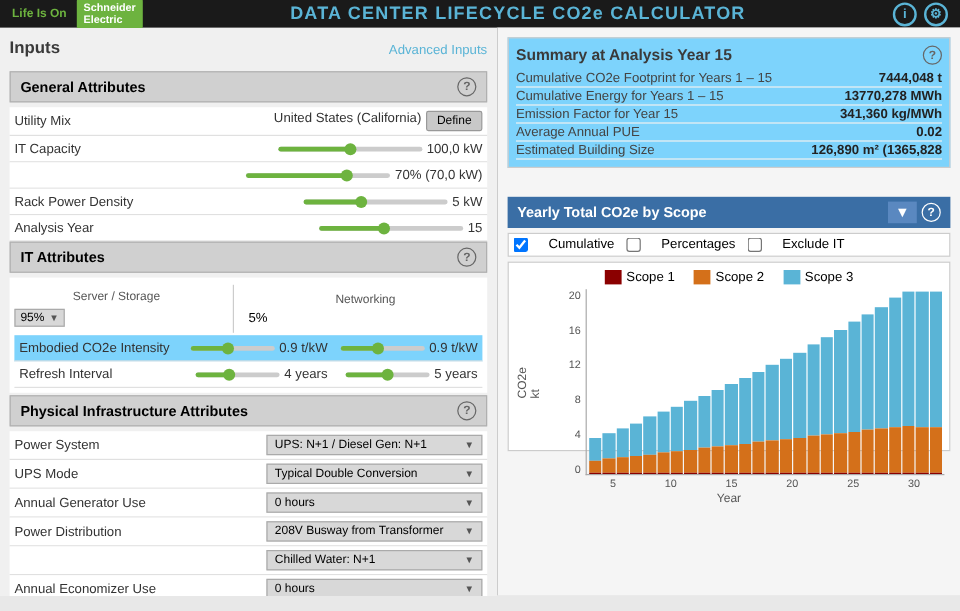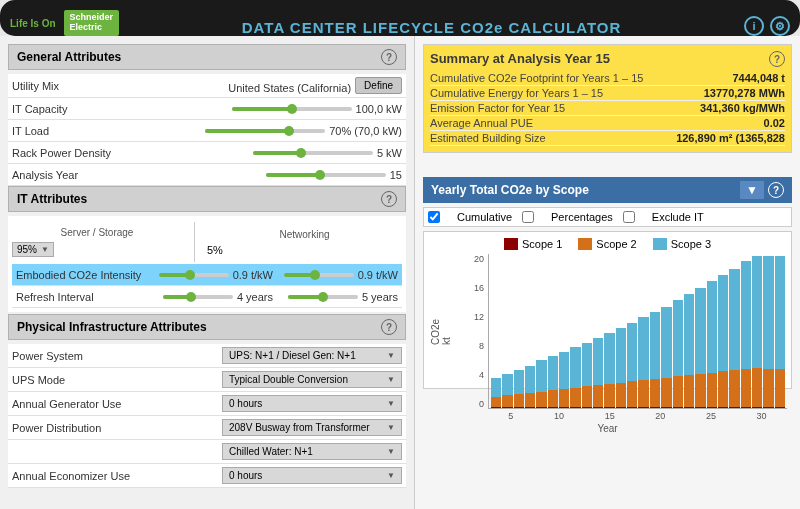--- a/index.html
+++ b/index.html
@@ -1,19 +1,19 @@
 <!DOCTYPE html>
 <html><head>
   <meta charset="utf-8">
   <style>
     * { box-sizing: border-box; margin: 0; padding: 0; font-family: Arial, sans-serif; }
     body { width: 800px; height: 509px; overflow: hidden; background: #e8e8e8; font-size: 11px; }
 
     .top-bar {
-      display: flex; align-items: flex-end; background: #1a1a1a; height: 36px; padding: 0 10px; border-radius: 15px;
+      display: flex; align-items: center; background: #1a1a1a; height: 23px; padding: 0 10px;
     }
     .logo-area { display: flex; align-items: center; gap: 8px; }
     .life-is-on { color: #6db33f; font-size: 10px; font-weight: bold; }
     .schneider-logo {
       background: #6db33f; color: white; font-size: 9px; font-weight: bold;
       padding: 3px 6px; border-radius: 2px; display: flex; align-items: center;
     }
     .top-bar-title {
       flex: 1; text-align: center; color: #5ab4d6; font-size: 15px; font-weight: bold; letter-spacing: 1px;
     }
@@ -40,21 +40,21 @@
     .help-icon {
       width: 16px; height: 16px; border-radius: 50%; border: 1.5px solid #666;
       display: flex; align-items: center; justify-content: center; font-size: 10px; color: #666; cursor: pointer;
     }
 
     .field-row {
       display: flex; align-items: center; padding: 3px 4px; background: white;
       border-bottom: 1px solid #e0e0e0; min-height: 22px;
     }
     .field-label { width: 140px; color: #333; font-size: 11px; flex-shrink: 0; }
-    .field-value { flex: 1; display: flex; align-items: flex-end; justify-content: flex-end; gap: 4px; }
+    .field-value { flex: 1; display: flex; align-items: flex-start; justify-content: flex-end; gap: 4px; }
 
     .slider-container { display: flex; align-items: center; gap: 4px; flex: 1; justify-content: flex-end; }
     .slider-track {
       width: 120px; height: 4px; background: #ccc; border-radius: 2px; position: relative;
     }
     .slider-fill { height: 100%; background: #6db33f; border-radius: 2px; }
     .slider-thumb {
       width: 10px; height: 10px; background: #6db33f; border-radius: 50%;
       position: absolute; top: -3px; cursor: pointer;
     }
@@ -80,21 +80,21 @@
       background: #d8d8d8; border: 1px solid #aaa; padding: 1px 4px;
       font-size: 10px; display: flex; align-items: center; cursor: pointer;
     }
     .divider-v { width: 1px; background: #ccc; height: 40px; margin: 0 4px; }
 
     
     .results-header { display: flex; justify-content: space-between; align-items: center; margin-bottom: 6px; }
     .assumptions-link { color: #5ab4d6; font-size: 11px; cursor: pointer; text-decoration: none; }
 
     .summary-box {
-      background: #fde047; border: 1px solid #ccc; padding: 6px; margin-bottom: 6px;
+      background: #7dd3fc; border: 1px solid #ccc; padding: 6px; margin-bottom: 6px;
     }
     .summary-title {
       font-size: 13px; font-weight: bold; color: #3a3a3a; margin-bottom: 4px;
       display: flex; justify-content: space-between;
     }
     .summary-row { display: flex; justify-content: space-between; padding: 1px 0; font-size: 11px; border-bottom: 1px solid #f0f0f0; }
     .summary-label { color: #444; }
     .summary-value { color: #222; font-weight: bold; }
 
     .chart-header {
@@ -137,20 +137,24 @@
   <div class="top-bar-title">DATA CENTER LIFECYCLE CO2e CALCULATOR</div>
   <div class="top-bar-icons">
     <div class="icon-circle">i</div>
     <div class="icon-circle">⚙</div>
   </div>
 </div>
 
 <div class="main-content">
 
   <div class="left-panel">
+    <div style="display:flex; justify-content:space-between; align-items:center; margin-bottom:6px;">
+      <span class="panel-title">Inputs</span>
+      <span class="advanced-link">Advanced Inputs</span>
+    </div>
 
     <div>
       <div class="section-header">
         <span>General Attributes</span>
         <div class="help-icon">?</div>
       </div>
 
       <div class="field-row">
         <span class="field-label">Utility Mix</span>
         <div class="field-value">
@@ -166,21 +170,20 @@
             <div class="slider-track">
               <div class="slider-fill" style="width:50%"></div>
               <div class="slider-thumb" style="left:calc(50% - 5px)"></div>
             </div>
             <span class="field-text">100,0 kW</span>
           </div>
         </div>
       </div>
 
       <div class="field-row">
-        <span class="field-label">IT Load</span>
         <div class="field-value">
           <div class="slider-container">
             <div class="slider-track">
               <div class="slider-fill" style="width:70%"></div>
               <div class="slider-thumb" style="left:calc(70% - 5px)"></div>
             </div>
             <span class="field-text">70% (70,0 kW)</span>
           </div>
         </div>
       </div>

